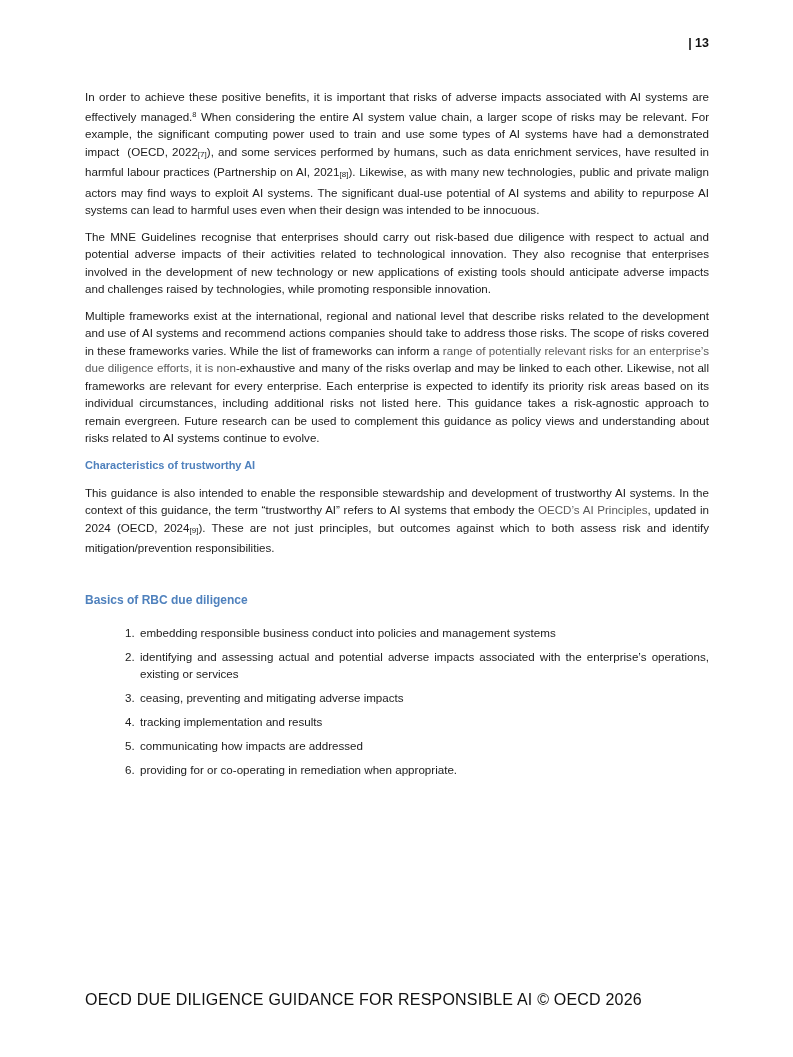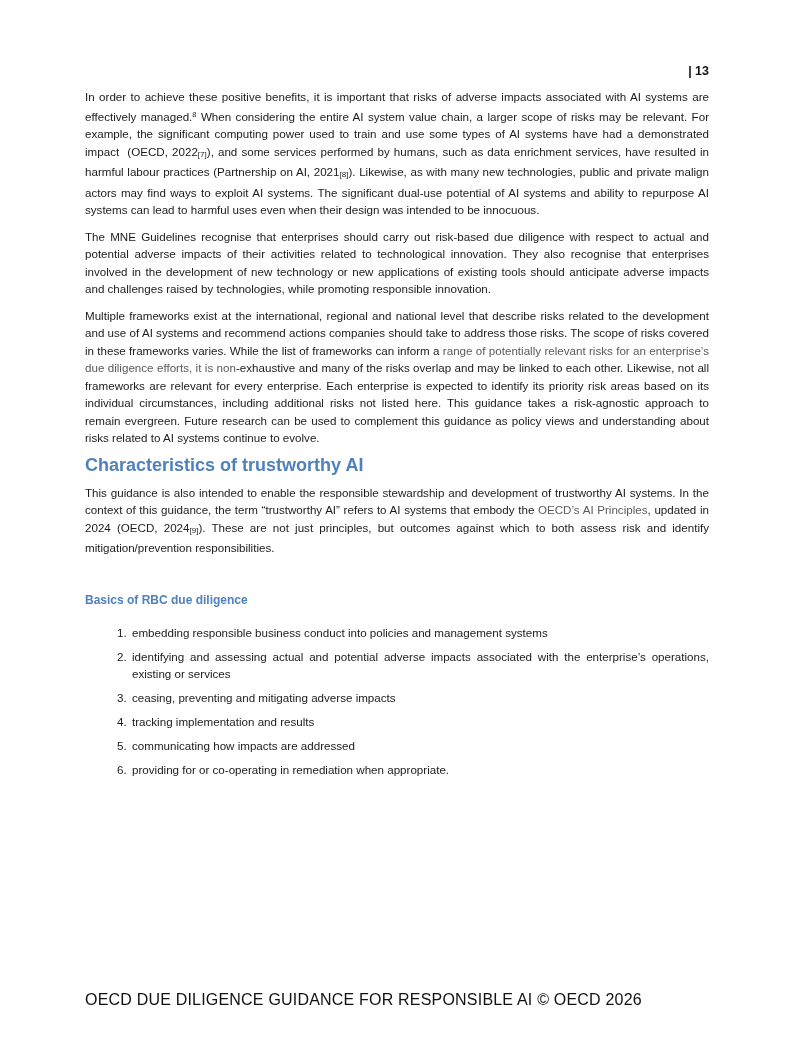--- a/index.html
+++ b/index.html
@@ -7,50 +7,50 @@
     --body-text:#1b1b1b;
     --light-text:#5a5a5a;
   }
   html,body{margin:0;padding:0;}
   body{
     width:793px;height:1057px;background:#ffffff;position:relative;
     font-family:"Liberation Sans", sans-serif;color:var(--body-text);
     overflow:hidden;
   }
   .page-number{
-    position:absolute;top:64px;right:84px;
+    position:absolute;top:36px;right:84px;
     font-weight:bold;font-size:12.5px;color:#111;
   }
   main{position:absolute;top:88px;left:85px;width:624px;}
   p.body{
     font-size:11.6px;line-height:17.5px;text-align:justify;
     margin:0 0 9px 0;
   }
   .run{white-space:pre-wrap;}
   .run.sup{font-size:7.5px;vertical-align:4px;}
   .run.ref{font-size:8px;vertical-align:-1px;}
   .run.light{color:var(--light-text);}
   h2.blue-sub{
-    color:var(--heading-blue);font-size:18px;line-height:18px;
+    color:var(--heading-blue);font-size:11px;line-height:18px;
     margin:7px 0 10px 0;font-weight:bold;
   }
   h1.blue-section{
     color:var(--heading-blue);font-size:12px;line-height:20px;
     margin:33px 0 14px 0;font-weight:bold;
   }
   h3.framework{
     color:#111;font-size:13.5px;line-height:17px;
     font-weight:bold;font-style:italic;margin:0 0 14px 0;
   }
   ol.measures{
     margin:0;padding-left:45px;
     font-size:11.6px;line-height:17.5px;
   }
   ol.measures li{
-    margin-bottom:6.5px;text-align:justify;padding-left:2px;
+    margin-bottom:6.5px;text-align:justify;padding-left:2px;margin-left:8px;
   }
   footer.doc-footer{
     position:absolute;top:991px;left:85px;
     font-size:16px;letter-spacing:0.2px;color:#111;
   }
 </style>
 </head>
 <body>
 
 <div class="page-number">| 13</div>

